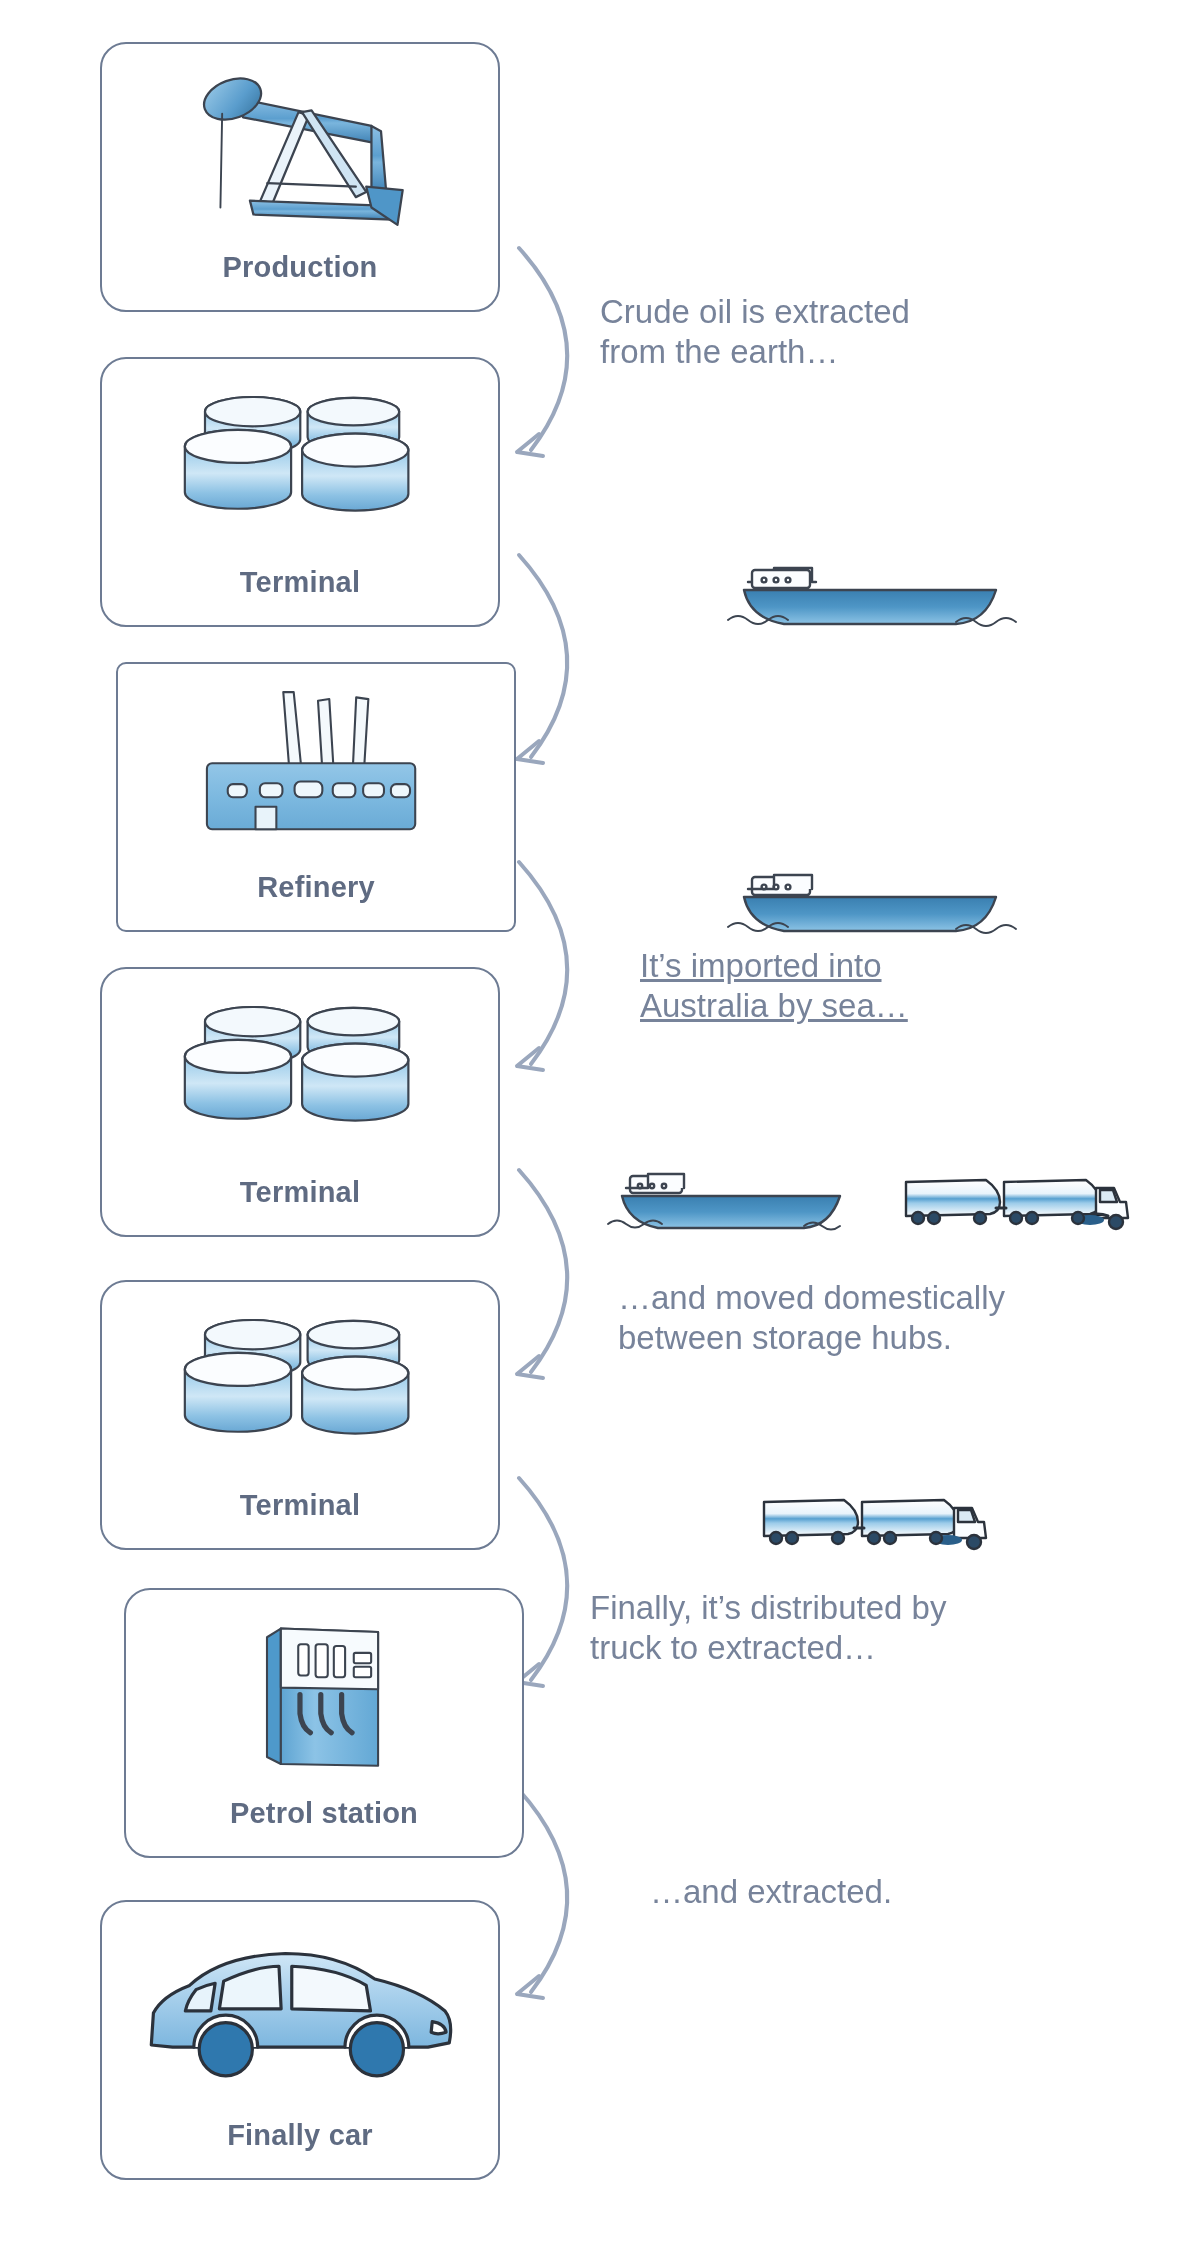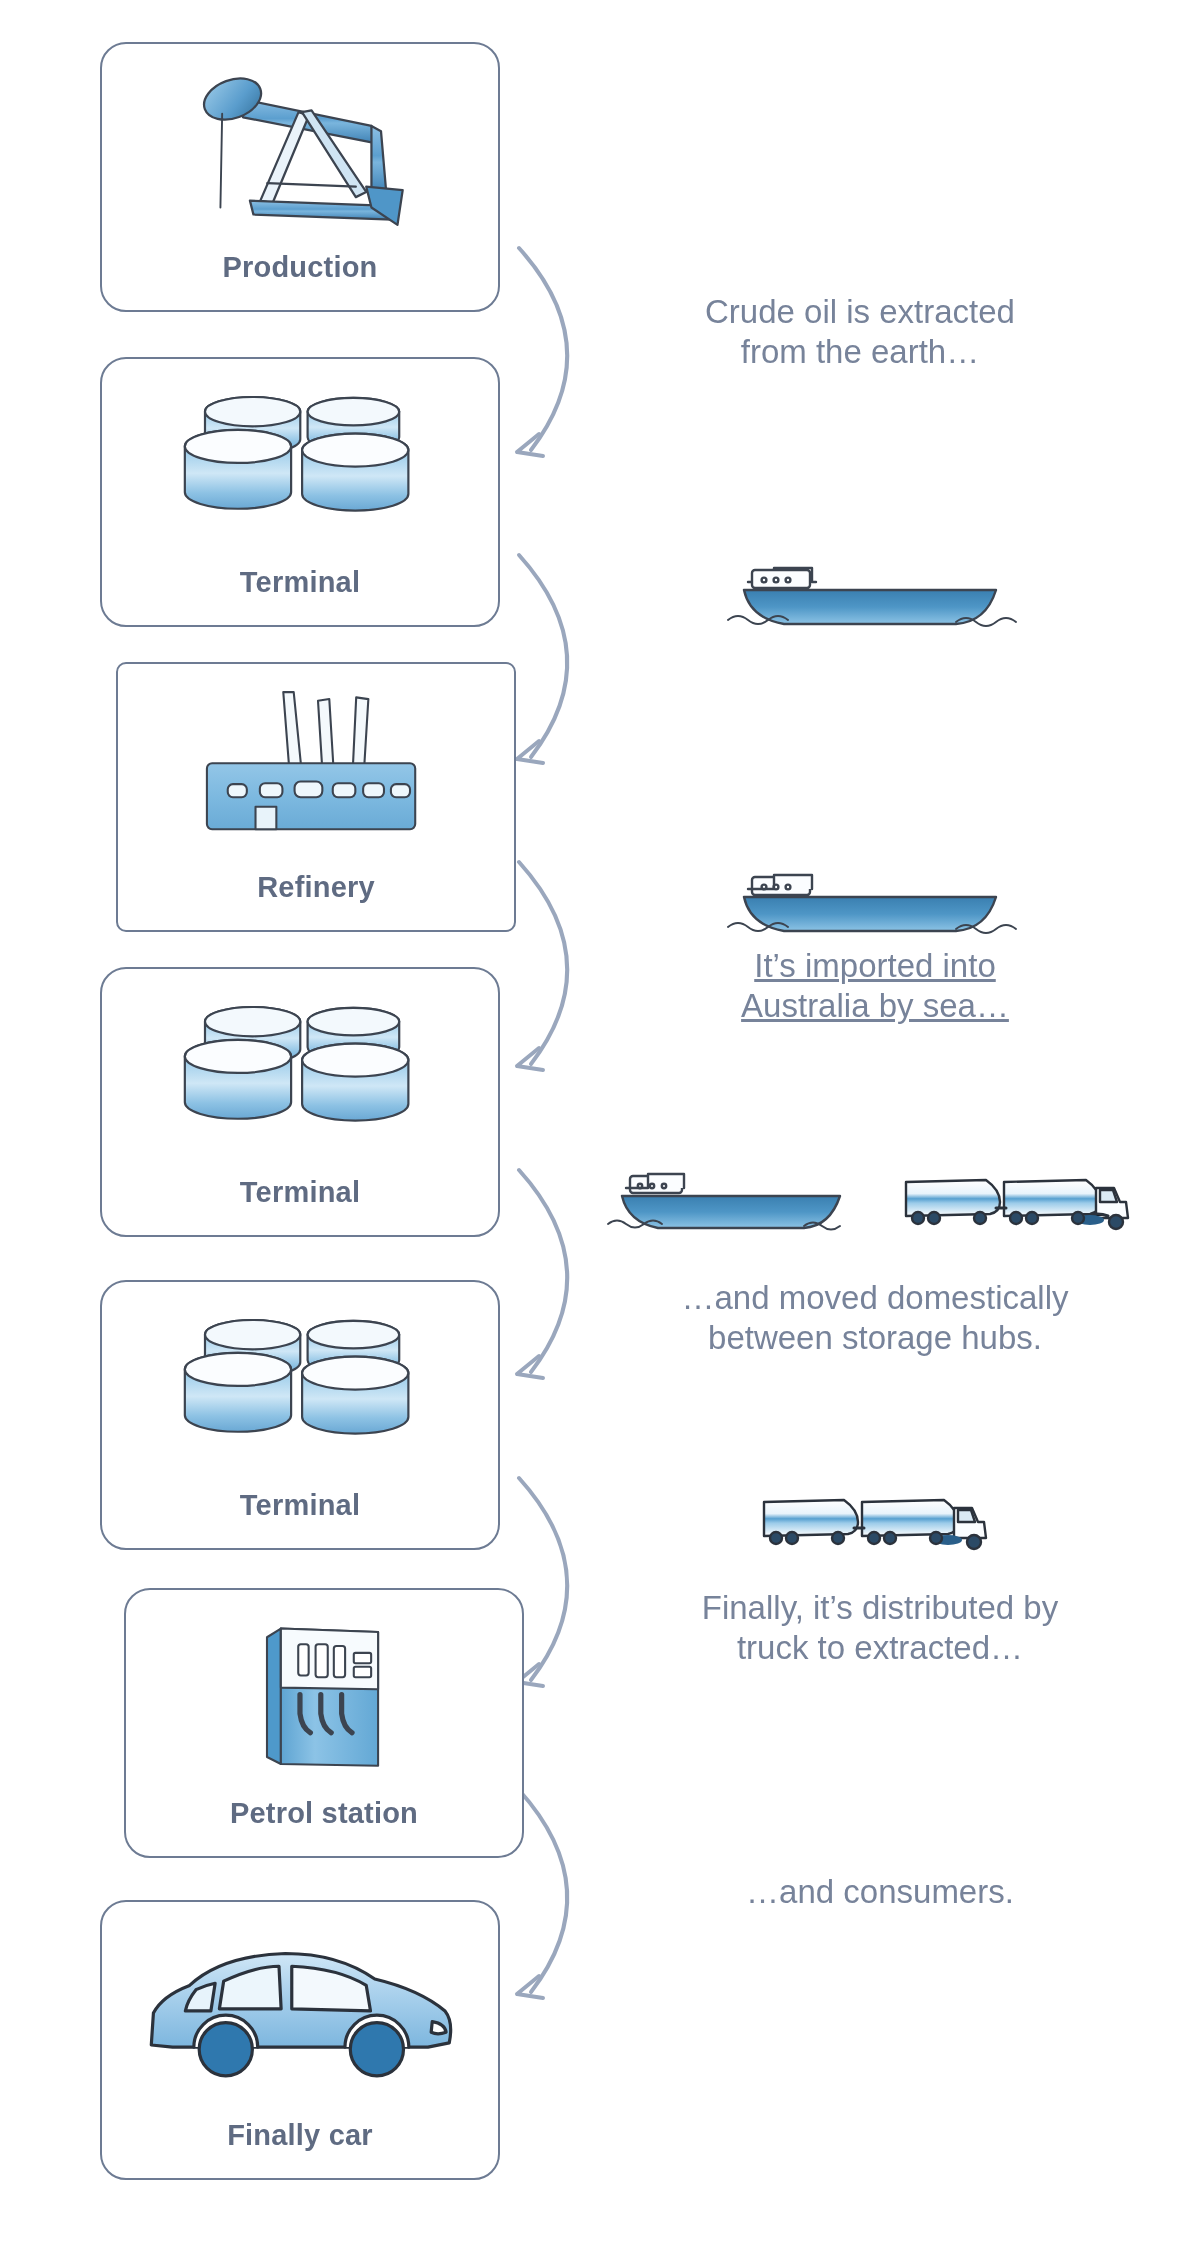--- a/index.html
+++ b/index.html
@@ -34,21 +34,20 @@
     white-space:nowrap;
   }
 
   .arrow{position:absolute;z-index:2;}
   .arrow svg{width:100%;height:100%;overflow:visible;}
 
   .note{
     position:absolute;z-index:2;
     color:#77839a;
     font-size:33px;line-height:1.22;
-    text-align:center;
     white-space:pre-line;
   }
   .sideart{position:absolute;z-index:2;}
   .sideart svg{width:100%;height:100%;overflow:visible;}
 </style>
 </head>
 <body>
 
 <div id="stage">
 
@@ -391,19 +390,19 @@
         <circle cx="178" cy="58" r="6" fill="#2b4a66"></circle>
         <circle cx="216" cy="62" r="7" fill="#2b4a66"></circle>
       </g>
     </svg>
   </div>
 
   <div class="note" style="left:600px;top:292px;width:520px;">Crude oil is extracted
 from the earth…</div>
   <div class="note" style="left:640px;top:946px;width:470px;text-decoration:underline;">It’s imported into
 Australia by sea…</div>
-  <div class="note" style="left:585px;top:1278px;width:580px;">…and moved domestically
+  <div class="note" style="left:618px;top:1278px;width:580px;">…and moved domestically
 between storage hubs.</div>
   <div class="note" style="left:590px;top:1588px;width:580px;">Finally, it’s distributed by
 truck to extracted…</div>
-  <div class="note" style="left:650px;top:1872px;width:460px;">…and consumers.</div>
+  <div class="note" style="left:650px;top:1872px;width:460px;">…and extracted.</div>
 
 </div>
 
 </body></html>

